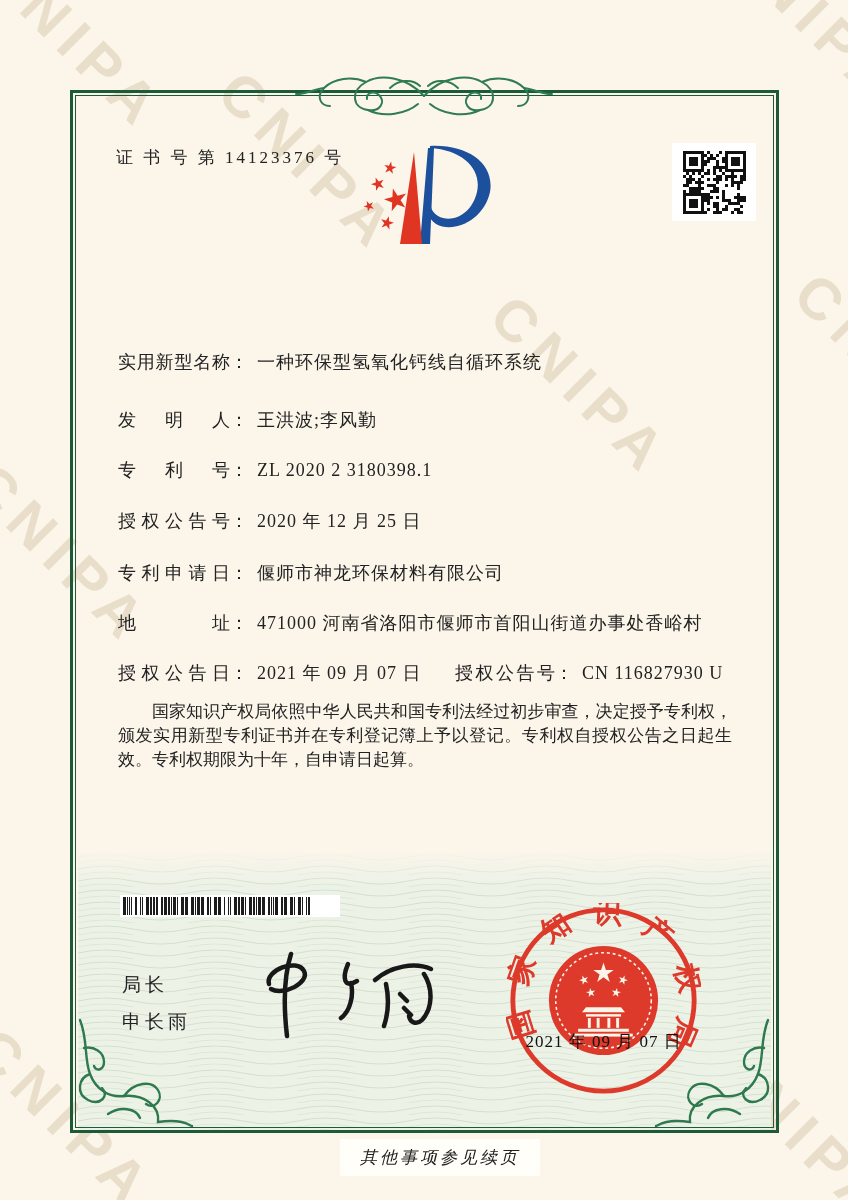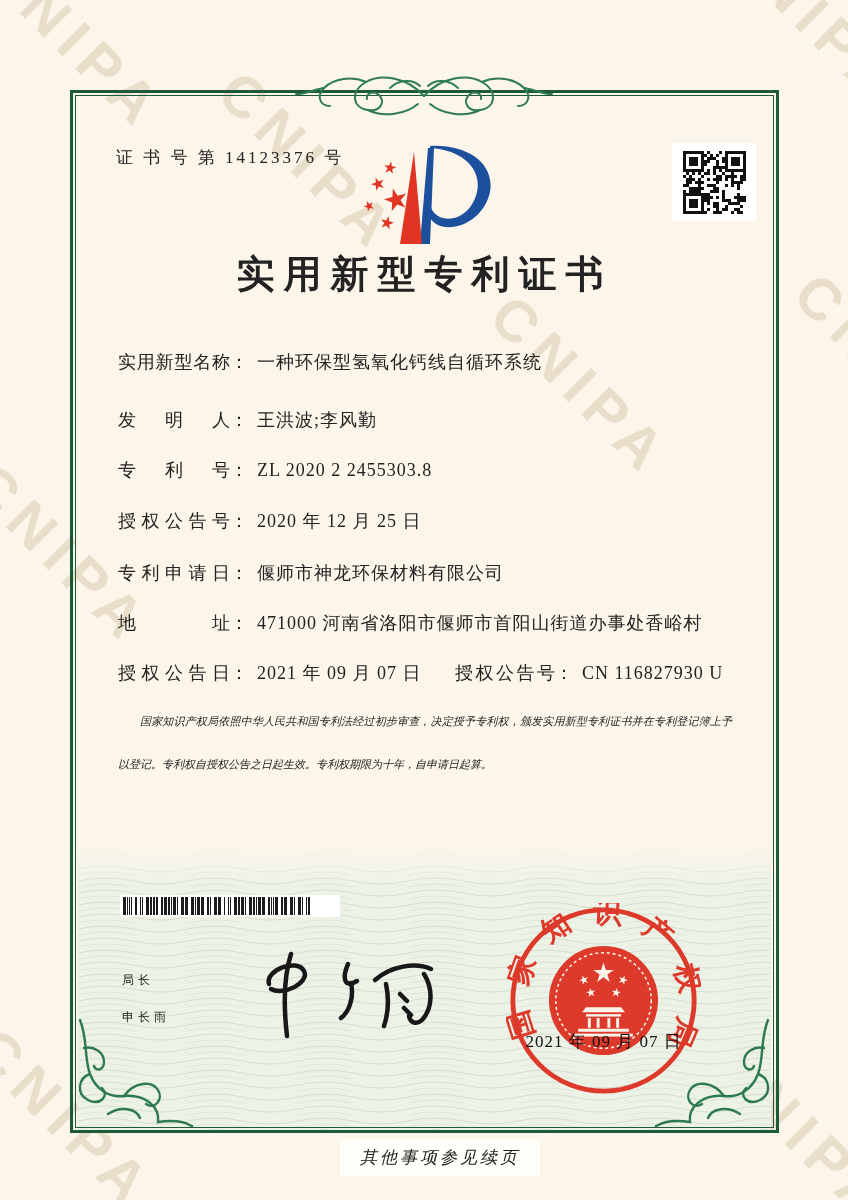--- a/index.html
+++ b/index.html
@@ -41,29 +41,29 @@
   .fields{position:absolute;left:118px;top:350px;width:614px;z-index:3;font-size:18px;}
   .frow{position:absolute;left:0;white-space:nowrap;}
   .frow.r1{top:0px}.frow.r2{top:58px}.frow.r3{top:108px}.frow.r4{top:159px}
   .frow.r5{top:211px}.frow.r6{top:261px}.frow.r7{top:311px}
   .lbl{display:inline-block;width:112px;text-align:justify;text-align-last:justify;vertical-align:top;}
   .val{margin-left:9px;letter-spacing:1px;}
   .pair2{position:absolute;left:337px;top:0;white-space:nowrap;}
   .pair2 .lbl{width:100px;font-family:Liberation Serif, serif;}
 
   .body-text{position:absolute;left:118px;top:700px;width:614px;z-index:3;
-             font-size:11px;line-height:43px;text-align:justify;font-style:italic;}
+             font-size:17px;line-height:24px;text-align:justify;}
   .body-text p{margin:0;text-indent:2em;}
 
   .barcode{position:absolute;left:120px;top:895px;width:220px;height:22px;background:#fff;
            z-index:3;display:flex;align-items:stretch;padding:2px 3px;box-sizing:border-box;}
   .barcode i{display:block;background:#1c1c1c;margin-right:1px;}
 
   .signer{position:absolute;left:122px;z-index:3;font-family:Liberation Mono, monospace;
-          font-size:12px;letter-spacing:4px;}
+          font-size:19px;letter-spacing:4px;}
   .signer.t1{top:972px;} .signer.t2{top:1009px;}
   .sig{position:absolute;left:253px;top:944px;width:195px;height:100px;z-index:3;}
 
   .seal{position:absolute;left:506px;top:903px;width:195px;height:195px;z-index:4;opacity:.94;}
   .seal-date{position:absolute;left:506px;top:1030px;width:195px;text-align:center;z-index:5;
              font-size:17px;letter-spacing:1px;color:#111;white-space:nowrap;}
 
   .pagefoot{position:absolute;left:70px;top:1093px;width:709px;text-align:center;
             font-size:15px;letter-spacing:2px;z-index:3;}
 
@@ -598,31 +598,30 @@
         <i></i>
         <i></i>
         <i class="d"></i>
         <i></i>
         <i class="d"></i>
         <i class="d"></i>
         <i></i>
       </div>
   </div>
 
-  <div class="title">实用新型专利证书</div>
 
   <div class="fields">
     <div class="frow r1">
       <span class="lbl">实用新型名称</span><span>：</span><span class="val">一种环保型氢氧化钙线自循环系统</span>
     </div>
     <div class="frow r2">
       <span class="lbl">发明人</span><span>：</span><span class="val">王洪波;李风勤</span>
     </div>
     <div class="frow r3">
-      <span class="lbl">专利号</span><span>：</span><span class="val">ZL 2020 2 2455303.8</span>
+      <span class="lbl">专利号</span><span>：</span><span class="val">ZL 2020 2 3180398.1</span>
     </div>
     <div class="frow r4">
       <span class="lbl">授权公告号</span><span>：</span><span class="val">2020 年 12 月 25 日</span>
     </div>
     <div class="frow r5">
       <span class="lbl">专利申请日</span><span>：</span><span class="val">偃师市神龙环保材料有限公司</span>
     </div>
     <div class="frow r6">
       <span class="lbl">地址</span><span>：</span><span class="val">471000 河南省洛阳市偃师市首阳山街道办事处香峪村</span>
     </div>

